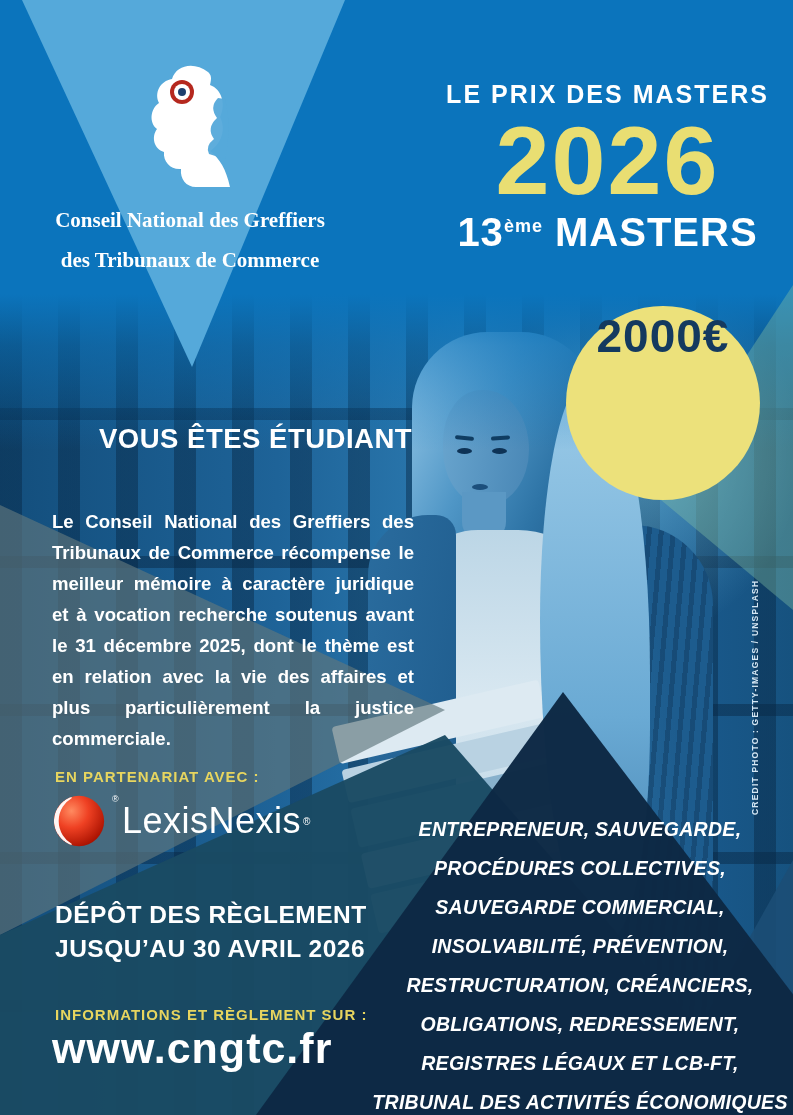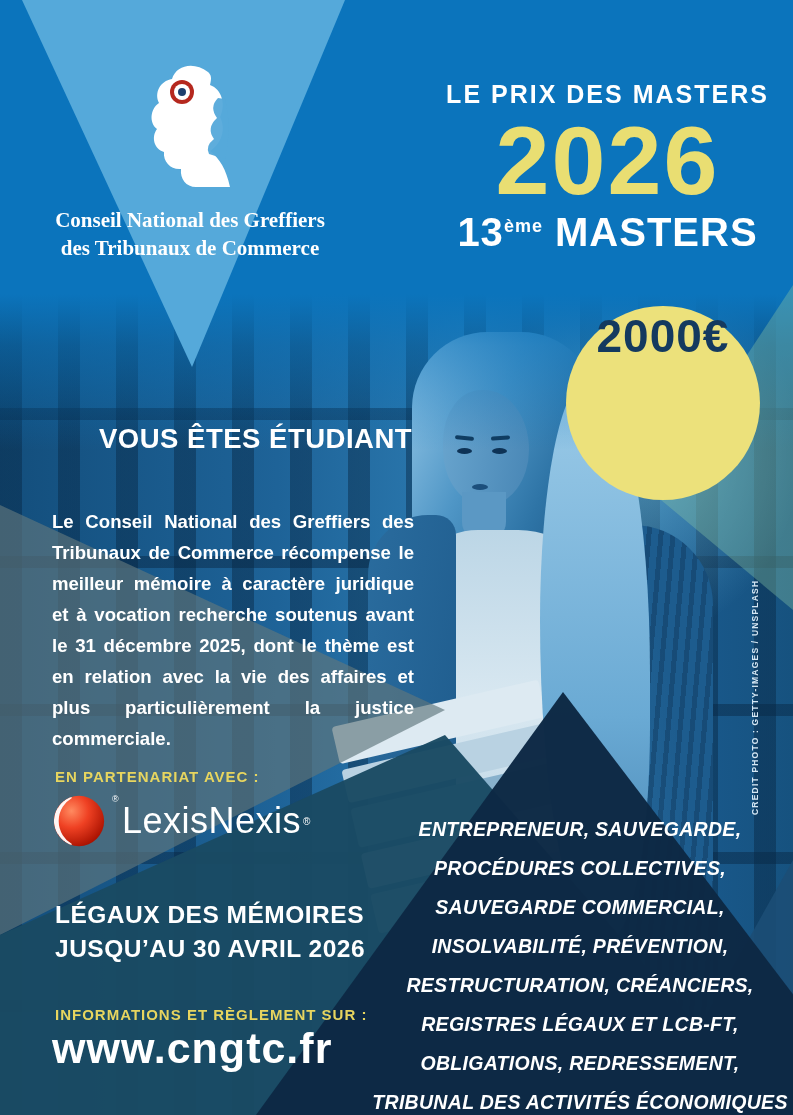--- a/index.html
+++ b/index.html
@@ -137,21 +137,21 @@
 
   <div class="abs logo-block">
     <svg width="150" height="140" viewBox="0 0 120 140">
       <path fill="#ffffff" d="M78,14 C64,3 46,7 42,21 C30,23 24,35 29,45 C20,51 19,65 27,71 C21,79 24,91 34,94 C33,104 41,112 51,111 C50,121 56,129 66,129 L100,129 C96,111 90,101 80,93 C92,85 96,71 90,59 C96,47 92,31 80,27 C82,19 81,17 78,14 Z"></path>
       <path fill="#55a9da" opacity="0.95" d="M88,40 q-9,9 -1,20 q-11,10 -3,21 q-9,7 -5,15 l16,5 q7,-32 0,-60 z"></path>
       <circle cx="52" cy="34" r="12" fill="#b5281e"></circle>
       <circle cx="52" cy="34" r="8" fill="#ffffff"></circle>
       <circle cx="52" cy="34" r="4" fill="#1d3f6e"></circle>
     </svg>
     <div class="org-name">Conseil National des Greffiers</div>
-    <div class="org-name" style="margin-top:0;">des Tribunaux de Commerce</div>
+    <div class="org-name" style="margin-top:12px;">des Tribunaux de Commerce</div>
   </div>
 
   <div class="abs title-block">
     <div class="kicker">LE PRIX DES MASTERS</div>
     <div class="year">2026</div>
     <div class="edition"><span>13</span><sup>ème</sup> <span>MASTERS</span></div>
   </div>
 
   <div class="abs badge">
     <div class="m">2000€</div>
@@ -183,34 +183,34 @@
         <path d="M15,10 A27,27 0 0 0 15,50"></path>
         <path d="M9,17 A25,25 0 0 0 9,43"></path>
       </g>
     </svg>
     <span class="word">LexisNexis</span>
     <span class="reg">®</span>
   </div>
   <span class="abs globe-reg">®</span>
 
   <div class="abs deadline">
-    <div>LÉGAUX DES MÉMOIRES</div>
+    <div>DÉPÔT DES RÈGLEMENT</div>
     <div>JUSQU’AU 30 AVRIL 2026</div>
   </div>
 
   <div class="abs ylabel info-label">INFORMATIONS ET RÈGLEMENT SUR :</div>
   <div class="abs url">www.cngtc.fr</div>
 
   <div class="abs keywords">
     <div>ENTREPRENEUR, SAUVEGARDE,</div>
     <div>PROCÉDURES COLLECTIVES,</div>
     <div>SAUVEGARDE COMMERCIAL,</div>
     <div>INSOLVABILITÉ, PRÉVENTION,</div>
     <div>RESTRUCTURATION, CRÉANCIERS,</div>
+    <div>OBLIGATIONS, REDRESSEMENT,</div>
     <div>REGISTRES LÉGAUX ET LCB-FT,</div>
-    <div>OBLIGATIONS, REDRESSEMENT,</div>
     <div>TRIBUNAL DES ACTIVITÉS ÉCONOMIQUES</div>
 
   </div>
 
   <div class="abs credit">CREDIT PHOTO : GETTY-IMAGES / UNSPLASH</div>
 
 </div>
 
 </body></html>

